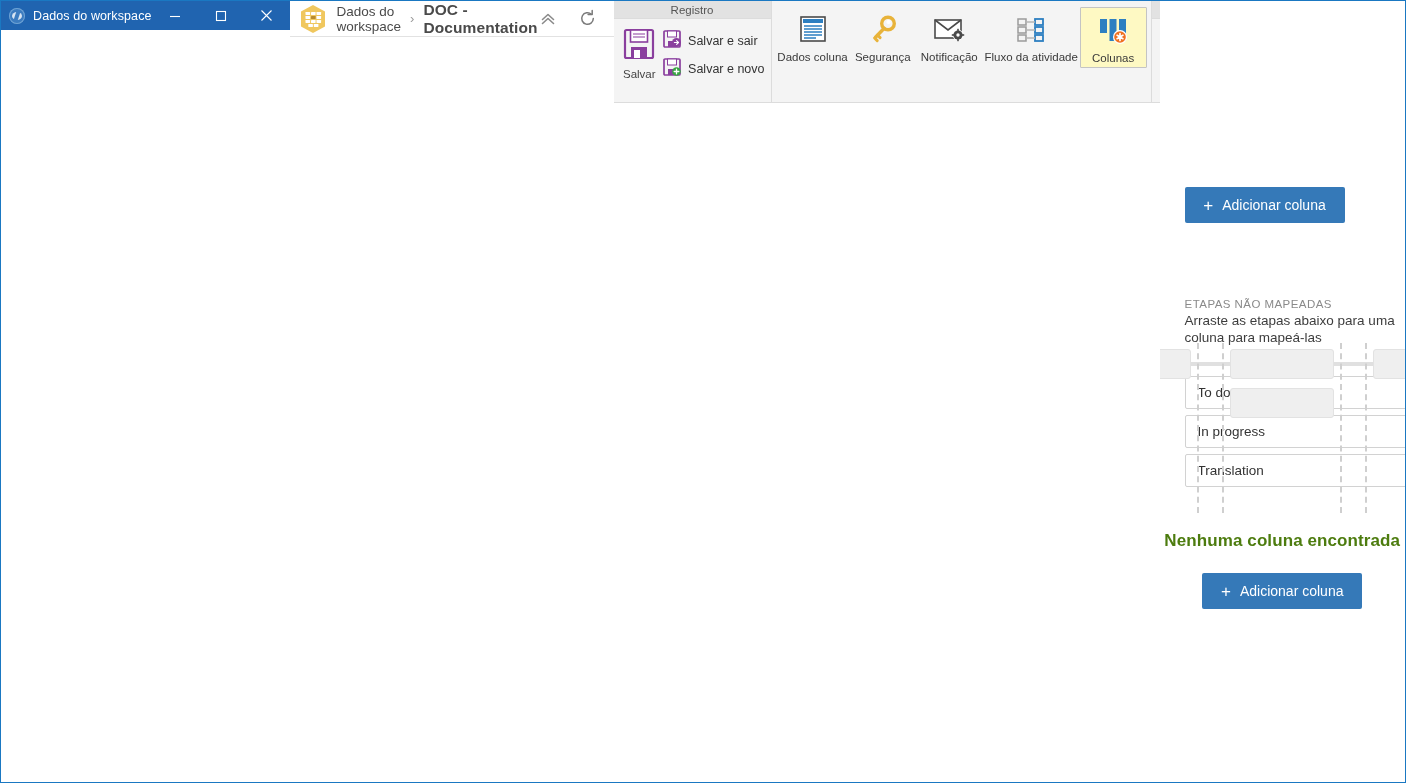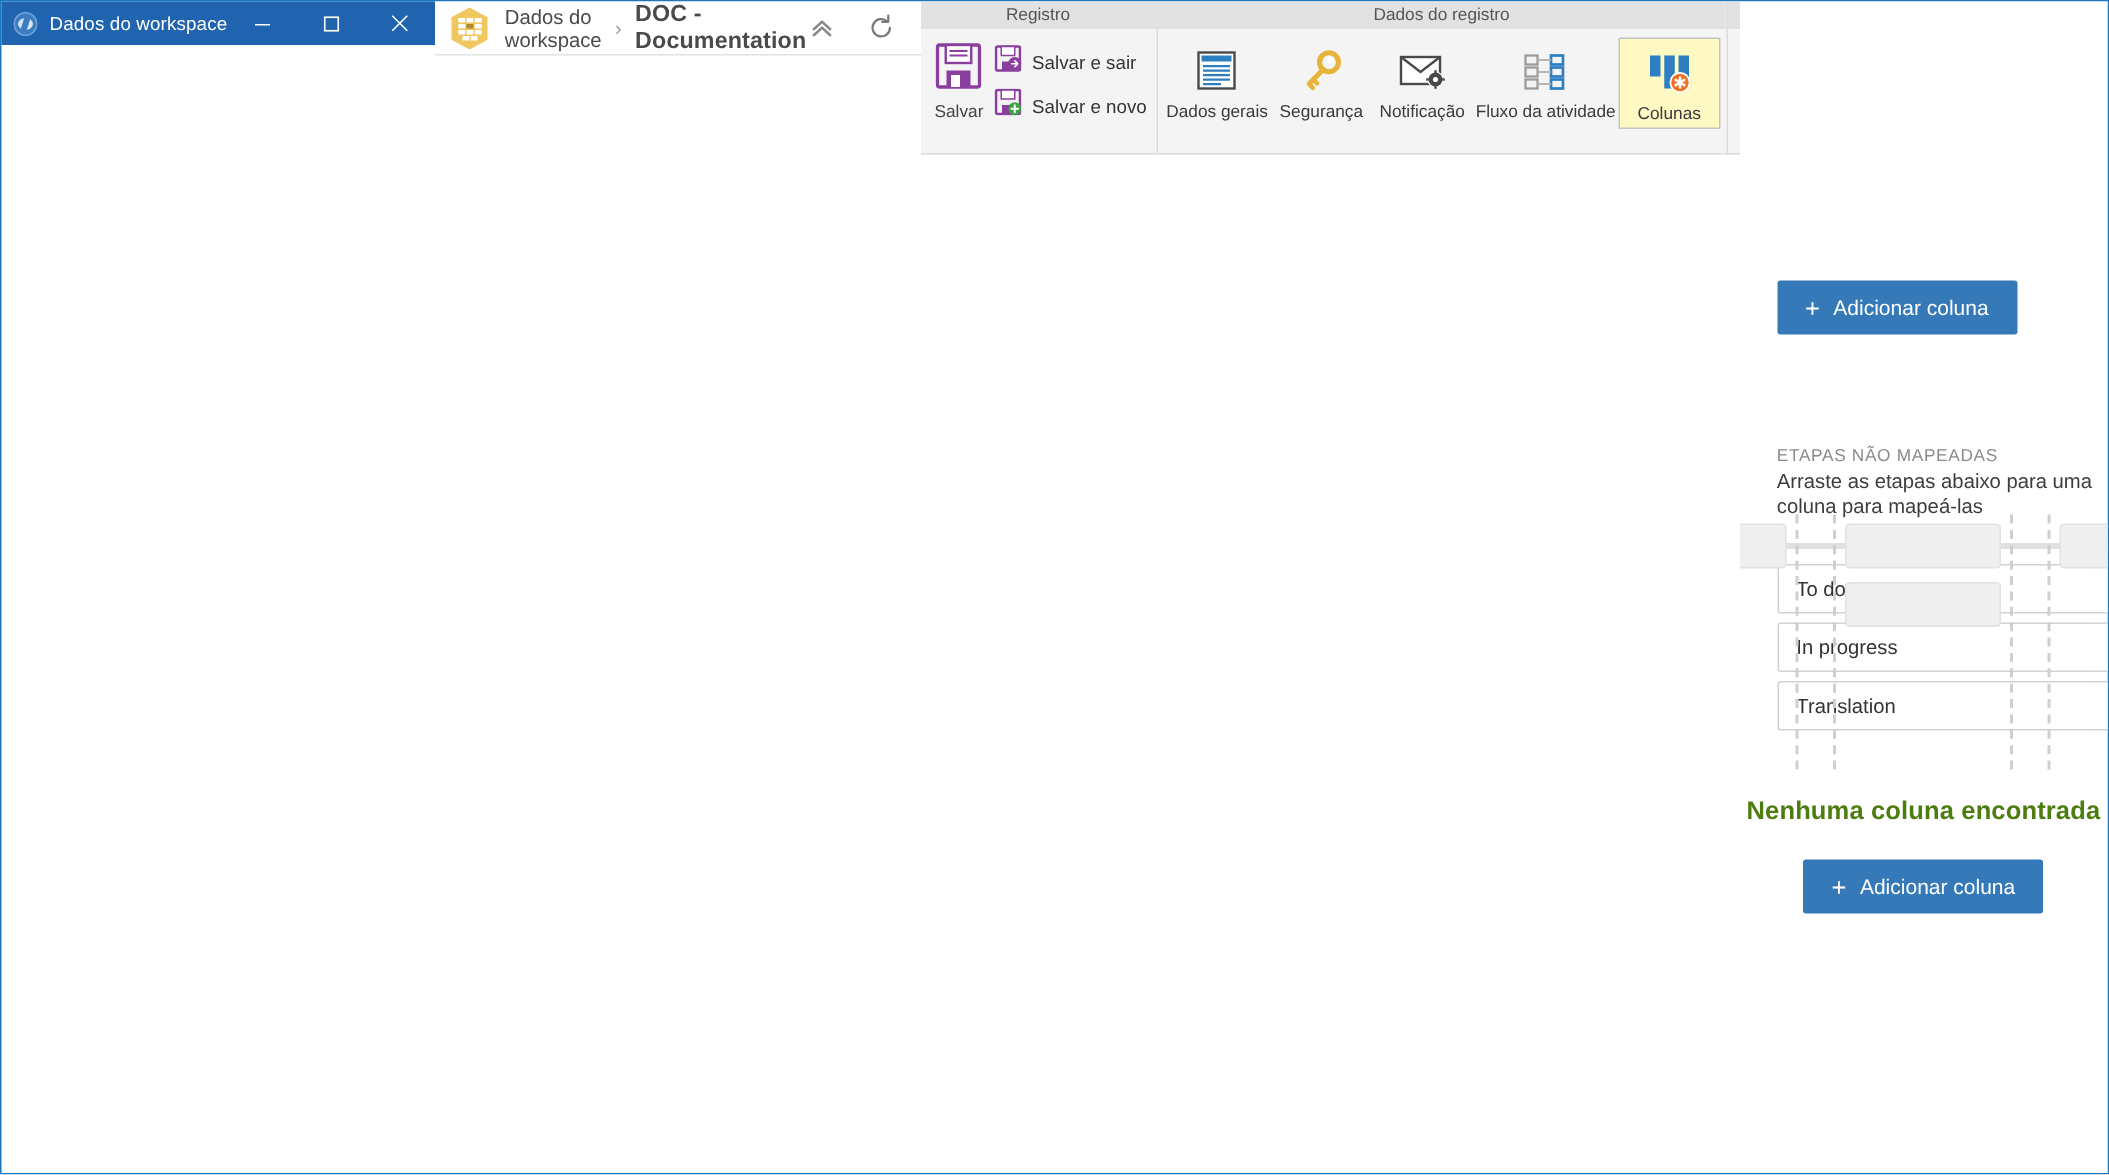--- a/index.html
+++ b/index.html
@@ -344,34 +344,33 @@
                 <path d="M13.5 11.2v4.6M11.2 13.5h4.6" stroke="#fff" stroke-width="1.3" stroke-linecap="round"></path>
               </svg>
             </span>
             <span class="lbl">Salvar e novo</span>
           </div>
         </div>
       </div>
     </div>
 
     <div class="ribbon-group g2">
-      <div class="group-header">Dados do registro</div>
       <div class="group-body">
 
         <div class="ribbon-btn">
           <span class="icon-wrap">
             <svg width="32" height="30" viewBox="0 0 32 30">
               <rect x="4" y="2" width="24" height="24" fill="#fff" stroke="#4a4a4a" stroke-width="1.6"></rect>
               <rect x="6" y="4" width="20" height="4" fill="#2d7fc1"></rect>
               <g stroke="#2d7fc1" stroke-width="1.5">
                 <path d="M7 11h18M7 14h18M7 17h18M7 20h18M7 23h12"></path>
               </g>
             </svg>
           </span>
-          <span class="lbl">Dados gerais</span>
+          <span class="lbl">Dados coluna</span>
         </div>
 
         <div class="ribbon-btn">
           <span class="icon-wrap">
             <svg width="32" height="30" viewBox="0 0 32 30">
               <circle cx="21" cy="8.5" r="6.3" fill="none" stroke="#e8b33a" stroke-width="3.4"></circle>
               <circle cx="21.5" cy="7" r="2.1" fill="#fff"></circle>
               <path d="M17.2 13.2L8.5 22.2" stroke="#e8b33a" stroke-width="3.4" stroke-linecap="round"></path>
               <path d="M10.5 20l2.6 2.6M7.6 23l2.6 2.6" stroke="#e8b33a" stroke-width="3" stroke-linecap="round"></path>
             </svg>

